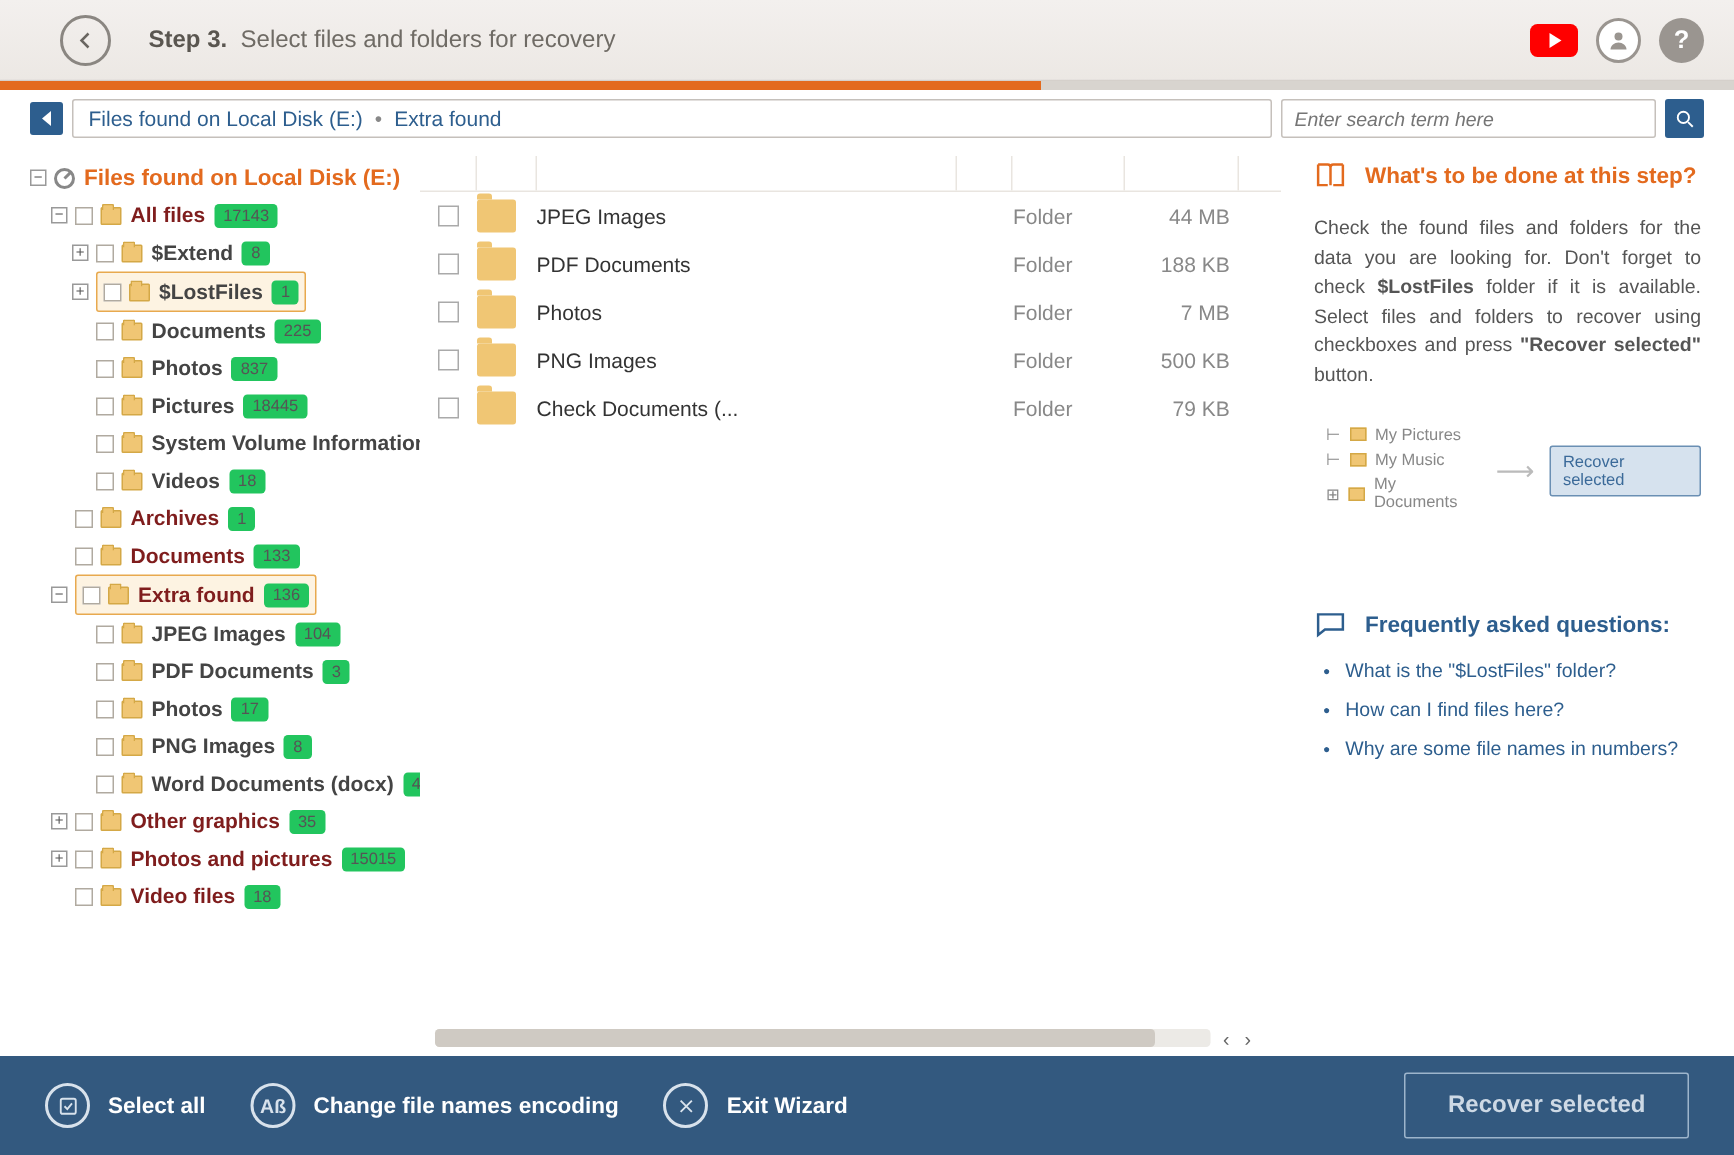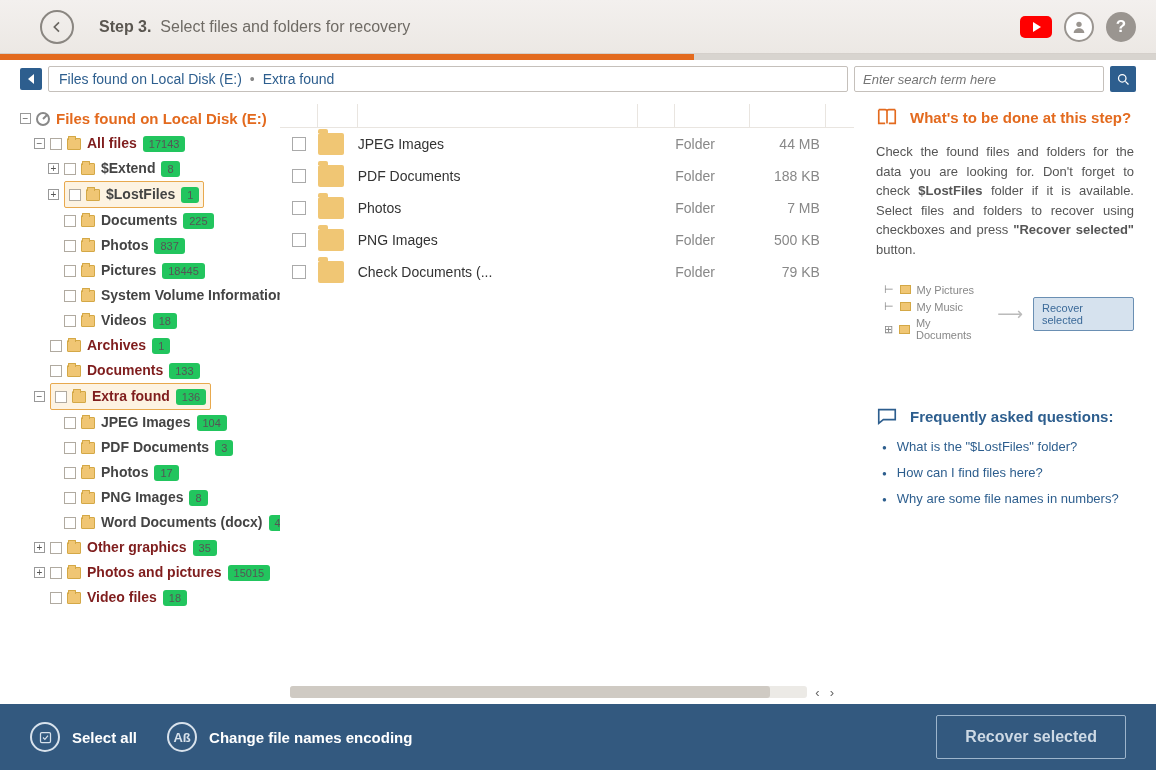--- a/index.html
+++ b/index.html
@@ -449,14 +449,22 @@
           <rect x="4" y="4" width="16" height="16" rx="2"></rect>
           <path d="M8 12l3 3 5-6"></path>
         </svg>
       </span>
     <span>Select all</span>
   </div>
   <div class="fbtn">
     <span class="ficon">Aß</span>
     <span>Change file names encoding</span>
   </div>
+  <div class="fbtn">
+    <span class="ficon">
+        <svg viewBox="0 0 24 24">
+          <path d="M6 6l12 12M18 6L6 18"></path>
+        </svg>
+      </span>
+    <span>Exit Wizard</span>
+  </div>
   <div class="recover-btn">Recover selected</div>
 </div>
 
 </body></html>

